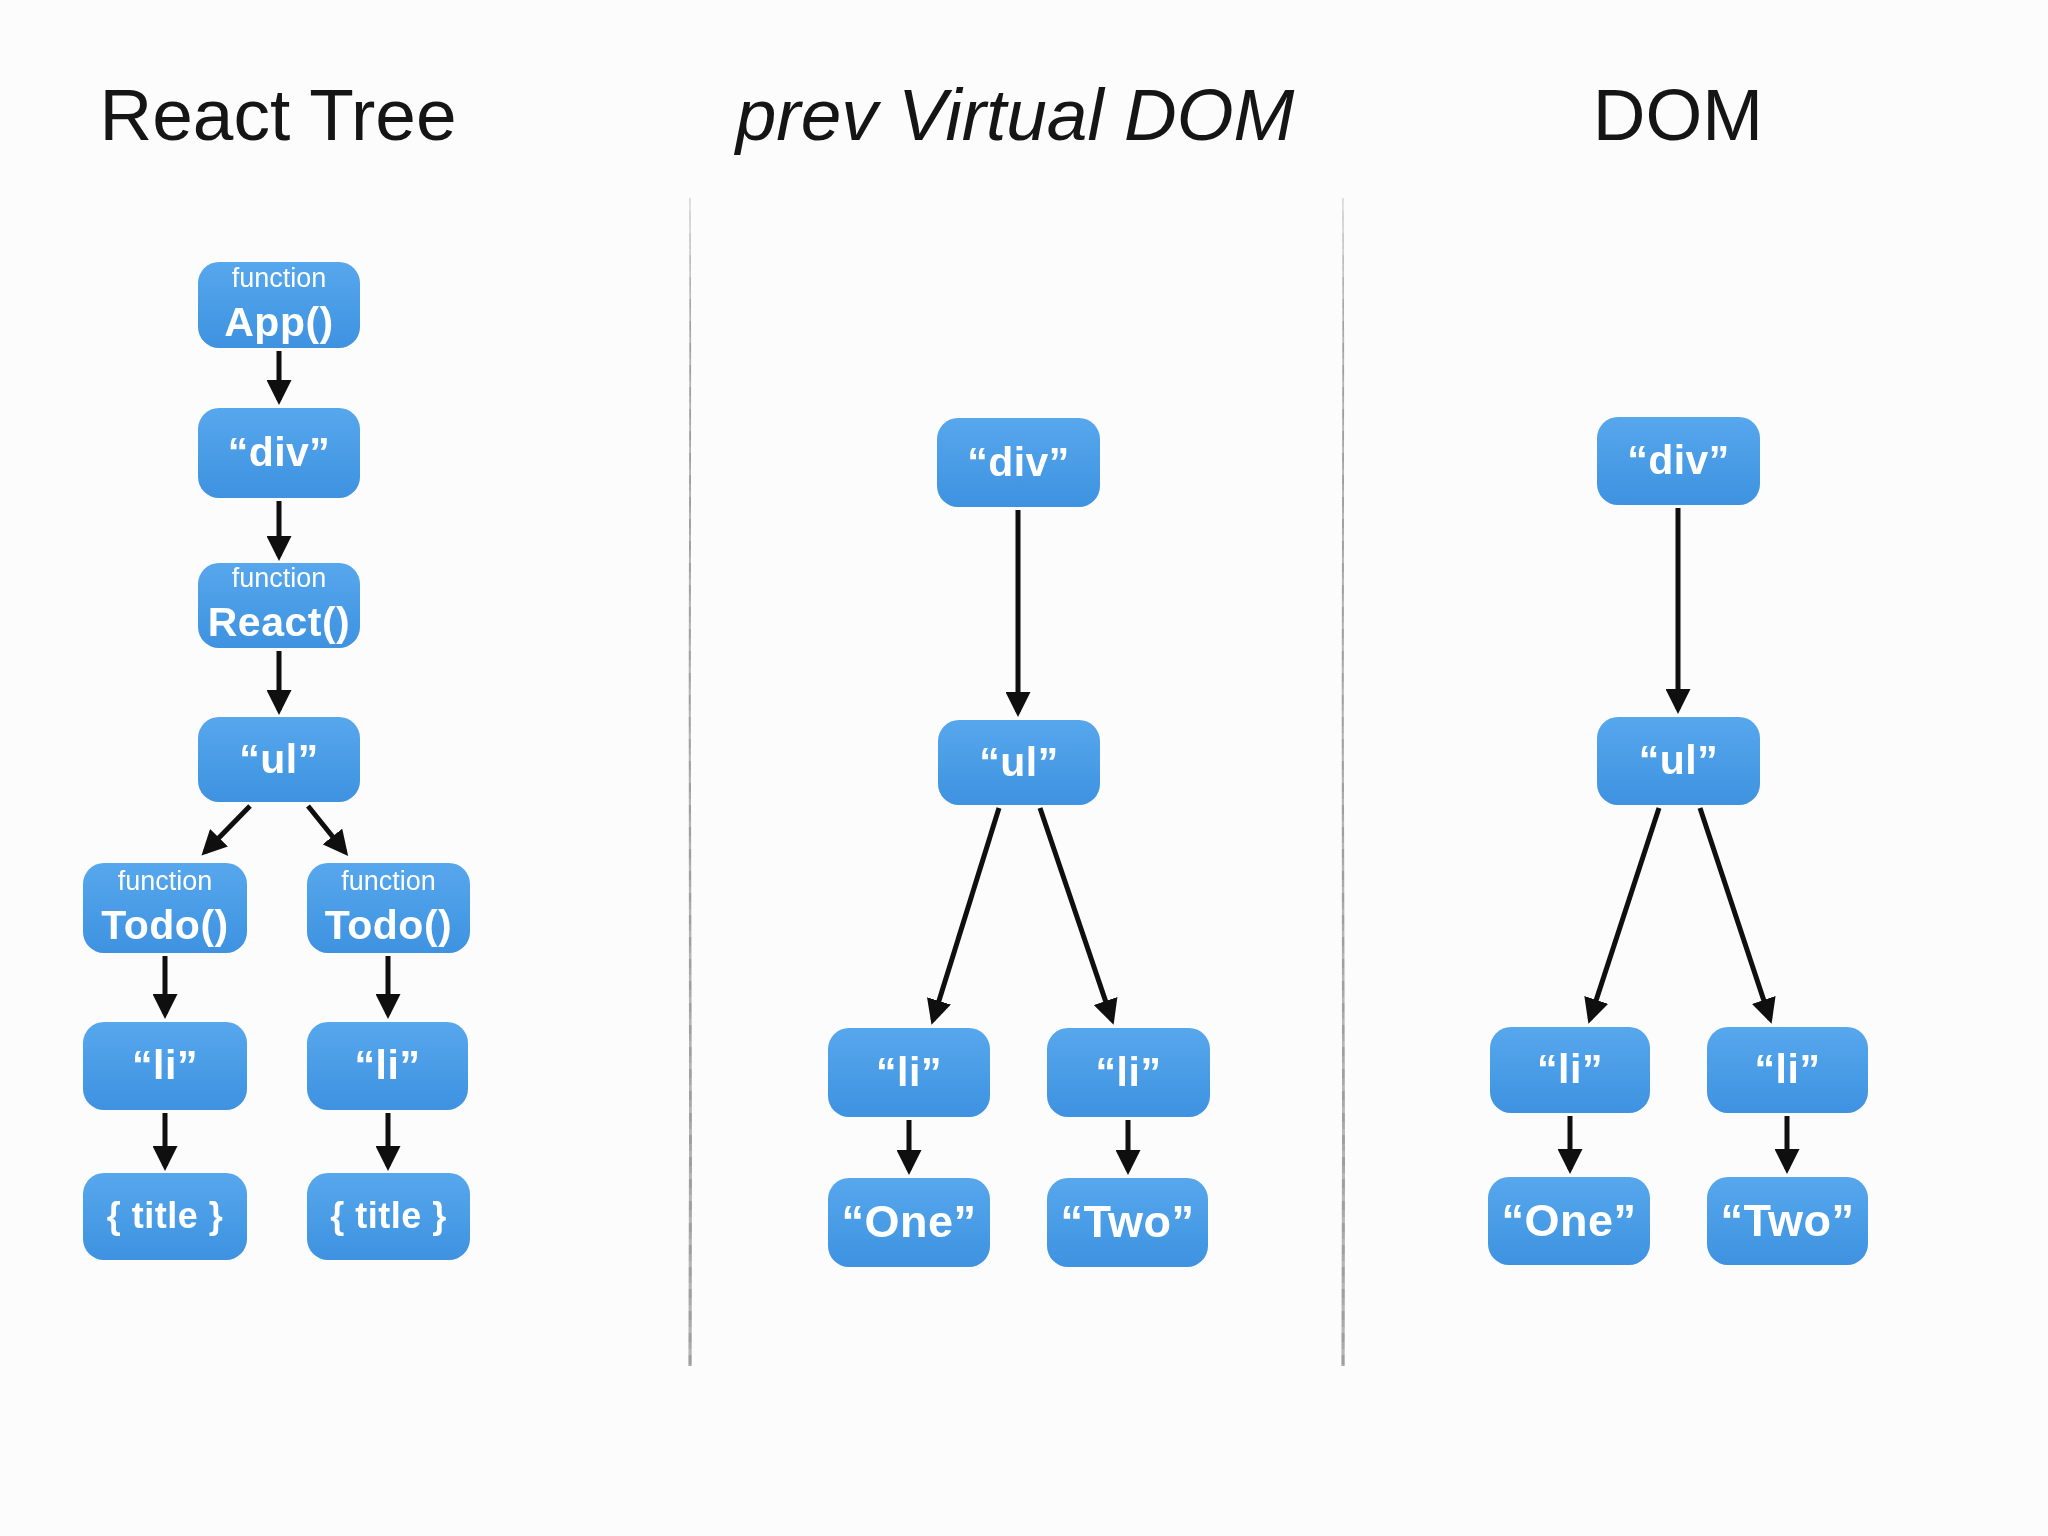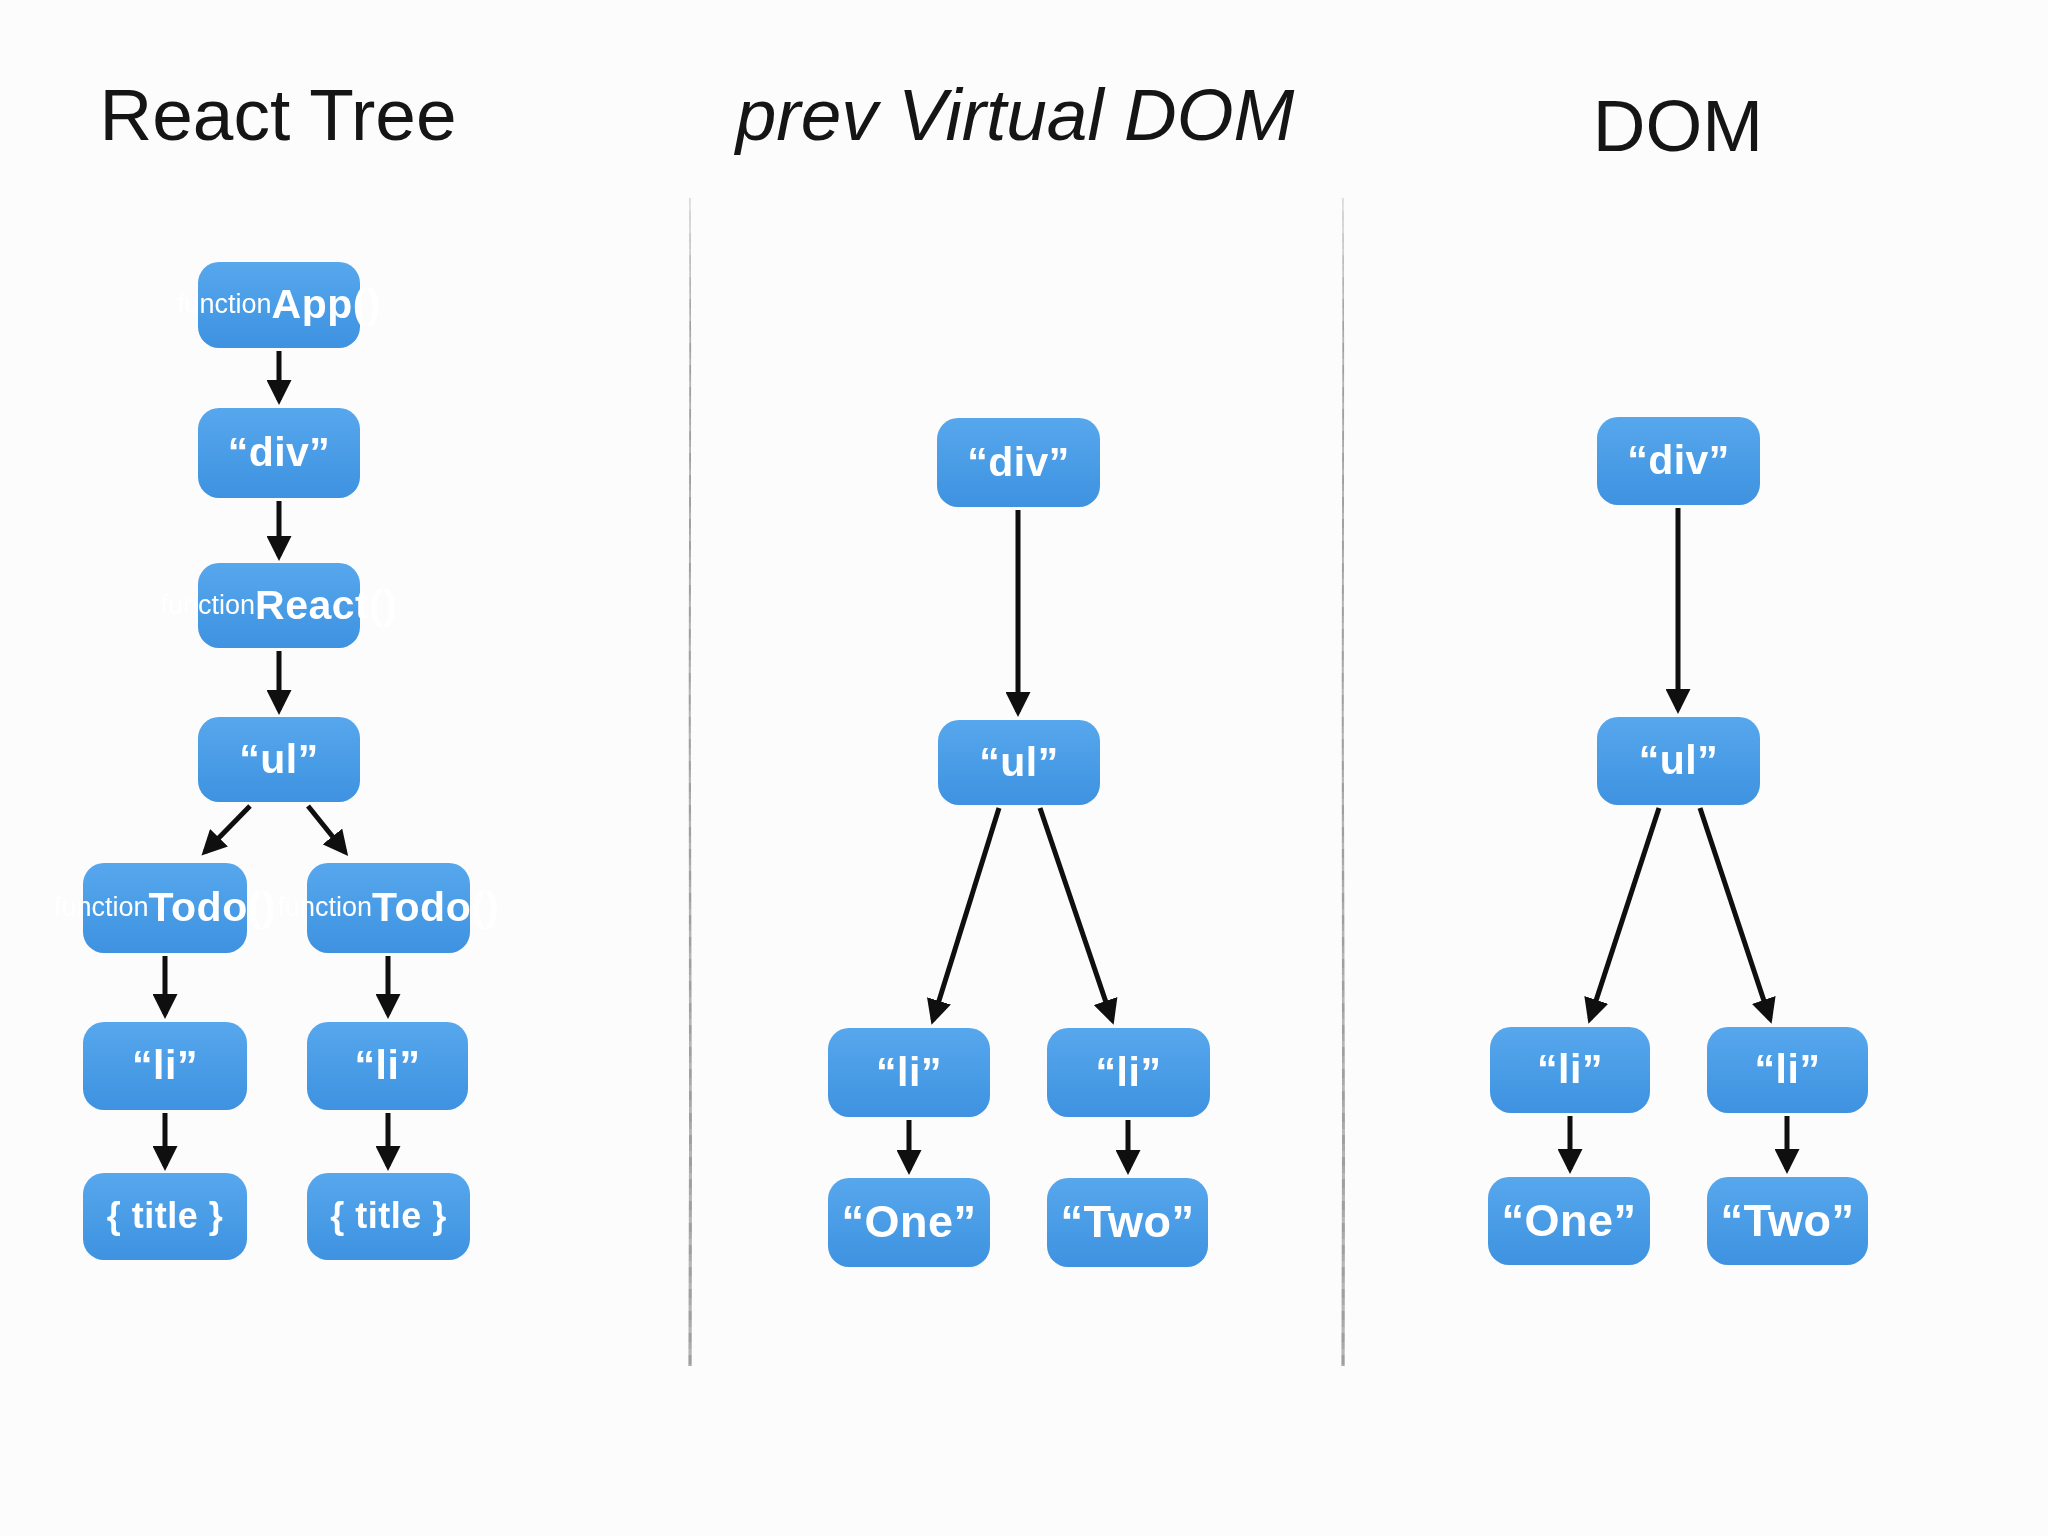--- a/index.html
+++ b/index.html
@@ -16,21 +16,21 @@
     position:absolute;
     transform:translateX(-50%);
     font-size:73px;
     font-weight:300;
     color:var(--title-text,#151515);
     white-space:nowrap;
     line-height:1;
   }
   .t-react{left:278px;top:78px;}
   .t-prev{left:1015px;top:78px;font-style:italic;}
-  .t-dom{left:1678px;top:89px;}
+  .t-dom{left:1678px;top:78px;}
 
   
   .divider{
     position:absolute;
     top:198px;
     width:4px;height:1168px;
     background:repeating-linear-gradient(to bottom,
       var(--divider,#a0a0a0) 0 7px, #adadad 7px 13px, #949494 13px 22px);
     clip-path:polygon(40% 0%, 58% 0%, 78% 12%, 70% 45%, 100% 82%, 92% 100%, 10% 100%, 26% 80%, 18% 42%);
     opacity:.9;
@@ -40,21 +40,21 @@
 
   
   .node{
     position:absolute;
     border-radius:21px;
     background:linear-gradient(180deg,
       var(--node-fill-top,#57a7ed) 0%,
       var(--node-fill,#4a9de6) 48%,
       var(--node-fill-bottom,#3e92e0) 100%);
     color:var(--node-text,#ffffff);
-    display:flex;flex-direction:row;
+    display:flex;flex-direction:column;
     align-items:center;justify-content:center;
     text-align:center;
   }
   .node .kind{font-size:27px;font-weight:400;line-height:1.3;}
   .node .name{font-size:41px;font-weight:700;line-height:1.3;letter-spacing:.5px;}
   .n-title-l .name,.n-title-r .name{font-size:36px;}
   .n-vone .name,.n-vtwo .name,.n-done .name,.n-dtwo .name{font-size:45px;}
 
   
   .n-app    {left:198px;top:262px;width:162px;height:86px;}

